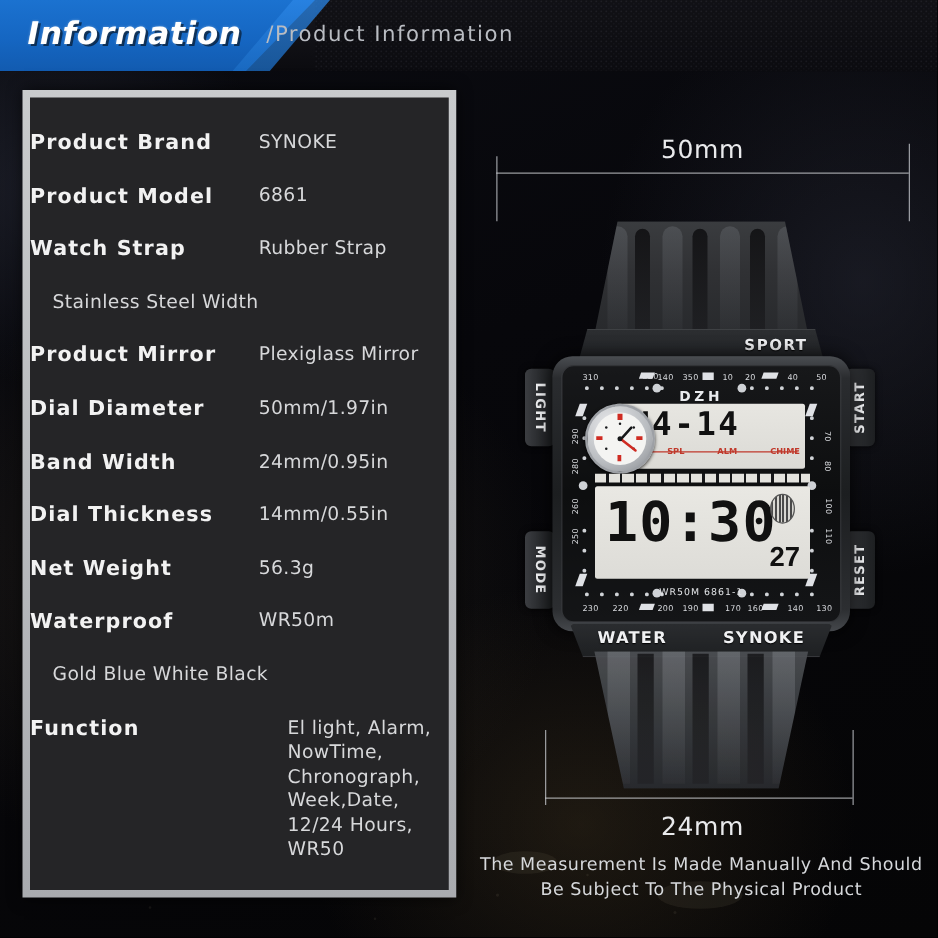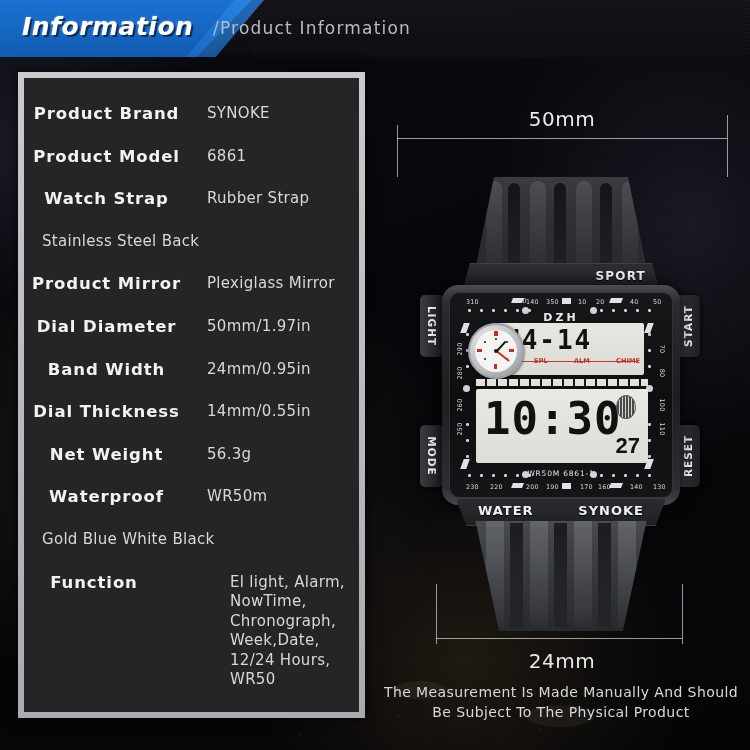--- a/index.html
+++ b/index.html
@@ -83,21 +83,21 @@
   .spec-rows { position: absolute; left: 0; top: 0; width: 100%; }
   .spec-row {
     position: relative;
     height: 42.6px;
     display: flex;
     align-items: flex-start;
   }
   .spec-row.fn { height: auto; }
   .spec-label {
     width: 165px;
-    text-align: center;
+    text-align: left;
     padding-right: 0px;
     color: #f2f2f2;
     font-size: 16.5px;
     font-weight: bold;
     letter-spacing: .9px;
     font-family: "DejaVu Sans", sans-serif;
     white-space: nowrap;
   }
   .spec-value {
     margin-left: 18px;
@@ -403,21 +403,21 @@
           </div>
           <div class="spec-row" style="padding-top: 0px;">
             <div class="spec-label">Product Model</div>
             <div class="spec-value">6861</div>
           </div>
           <div class="spec-row" style="padding-top: 0px;">
             <div class="spec-label">Watch Strap</div>
             <div class="spec-value">Rubber Strap</div>
           </div>
           <div class="spec-row" style="padding-top: 0px;">
-            <div class="spec-value">Stainless Steel Back</div>
+            <div class="spec-value">Stainless Steel Width</div>
           </div>
           <div class="spec-row" style="padding-top: 0px;">
             <div class="spec-label">Product Mirror</div>
             <div class="spec-value">Plexiglass Mirror</div>
           </div>
           <div class="spec-row" style="padding-top: 0px;">
             <div class="spec-label">Dial Diameter</div>
             <div class="spec-value">50mm/1.97in</div>
           </div>
           <div class="spec-row" style="padding-top: 0px;">

